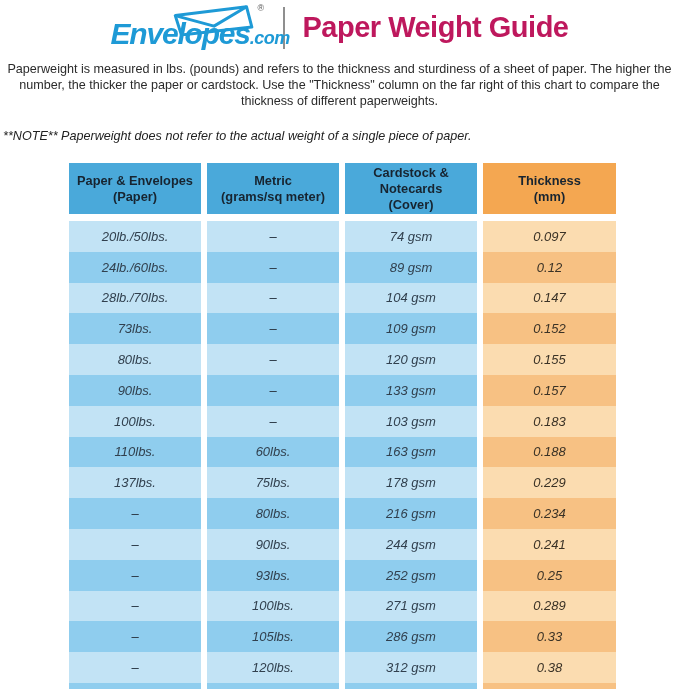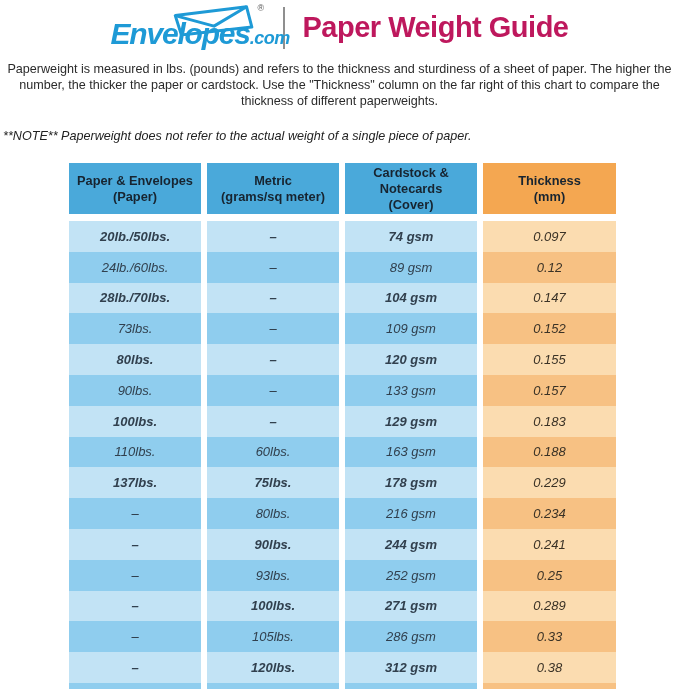--- a/index.html
+++ b/index.html
@@ -66,21 +66,21 @@
     background: var(--header-blue, #4AA9DA);
   }
   .hcell.orange { background: var(--header-orange, #F4A751); }
 
   .tcell {
     height: 30.8px;
     display: flex; align-items: center; justify-content: center;
     font-style: italic; font-size: 13px;
     color: var(--cell-text, #31404E);
   }
-  .trow.light .tcell.blue   { background: var(--row-blue-light, #C2E3F5); font-weight: bold; }
+  .trow.light .tcell.blue   { background: var(--row-blue-light, #C2E3F5); }
   .trow.dark  .tcell.blue   { background: var(--row-blue-dark, #8FCDEE); }
   .trow.light .tcell.thick  { background: var(--row-orange-light, #FBDCB0); }
   .trow.dark  .tcell.thick  { background: var(--row-orange-dark, #F7C183); }
   .tcell.thick { color: #3a3226; }
 </style>
 </head>
 <body>
 
 <div class="brand-header">
   <div class="logo">
@@ -152,21 +152,21 @@
       </div>
       <div class="trow dark">
         <div class="tcell blue">90lbs.</div>
         <div class="tcell blue">–</div>
         <div class="tcell blue">133 gsm</div>
         <div class="tcell thick">0.157</div>
       </div>
       <div class="trow light">
         <div class="tcell blue">100lbs.</div>
         <div class="tcell blue">–</div>
-        <div class="tcell blue">129 gsm</div>
+        <div class="tcell blue">103 gsm</div>
         <div class="tcell thick">0.183</div>
       </div>
       <div class="trow dark">
         <div class="tcell blue">110lbs.</div>
         <div class="tcell blue">60lbs.</div>
         <div class="tcell blue">163 gsm</div>
         <div class="tcell thick">0.188</div>
       </div>
       <div class="trow light">
         <div class="tcell blue">137lbs.</div>

